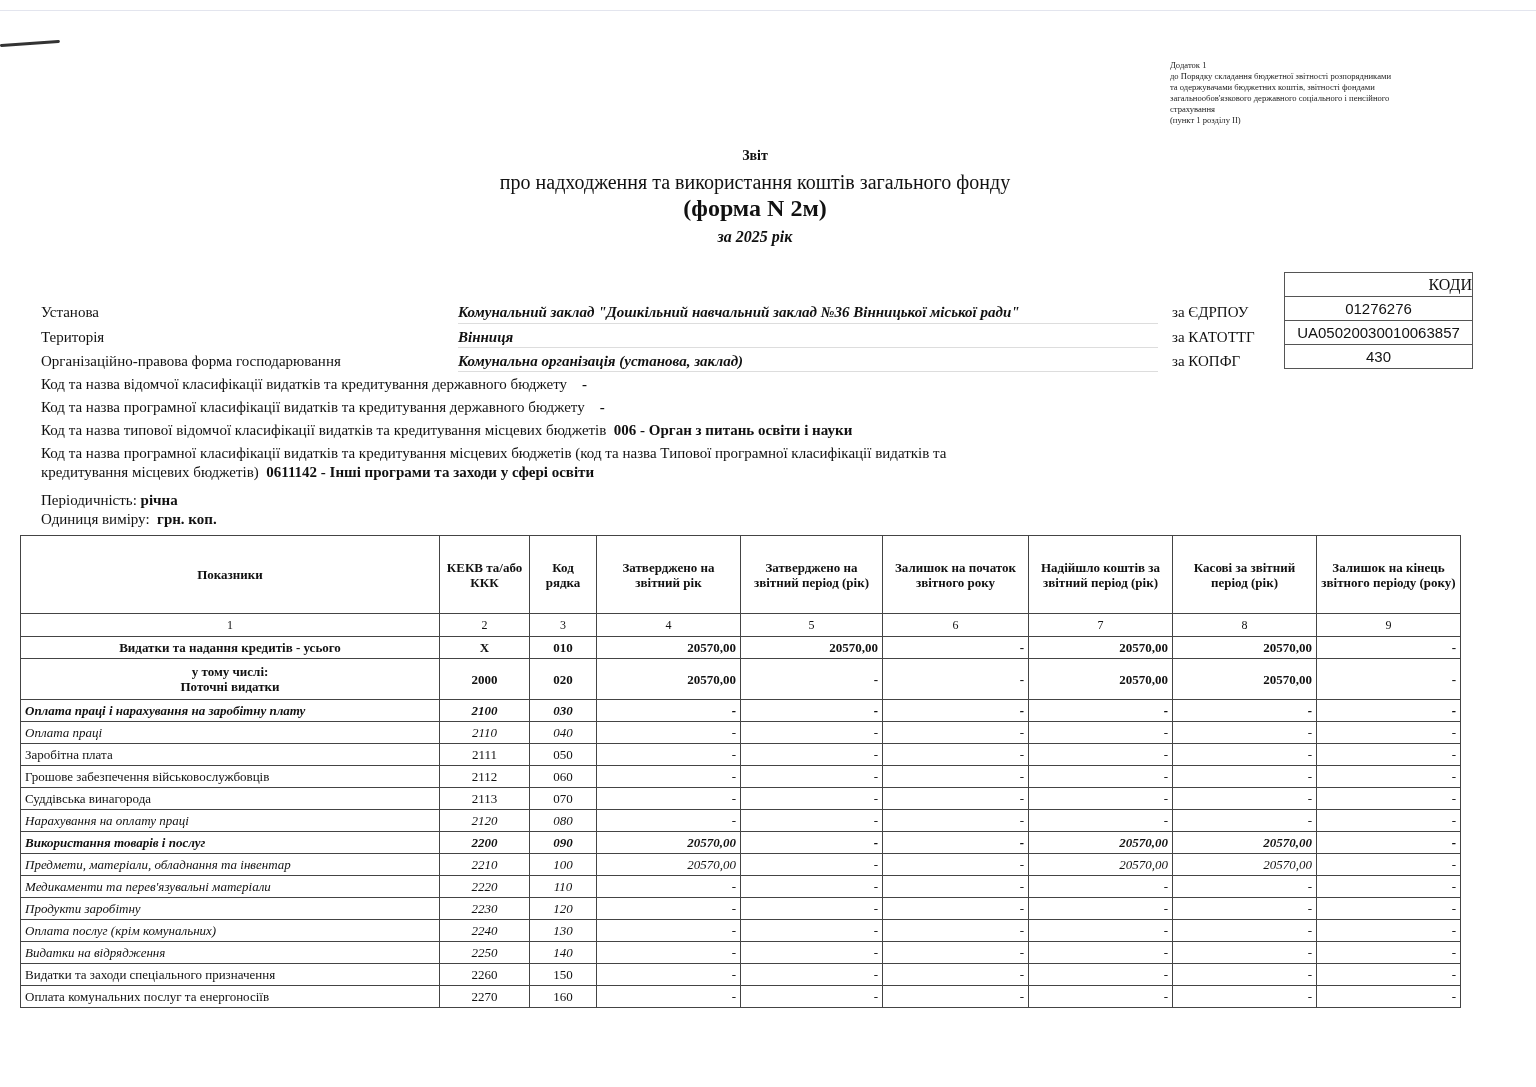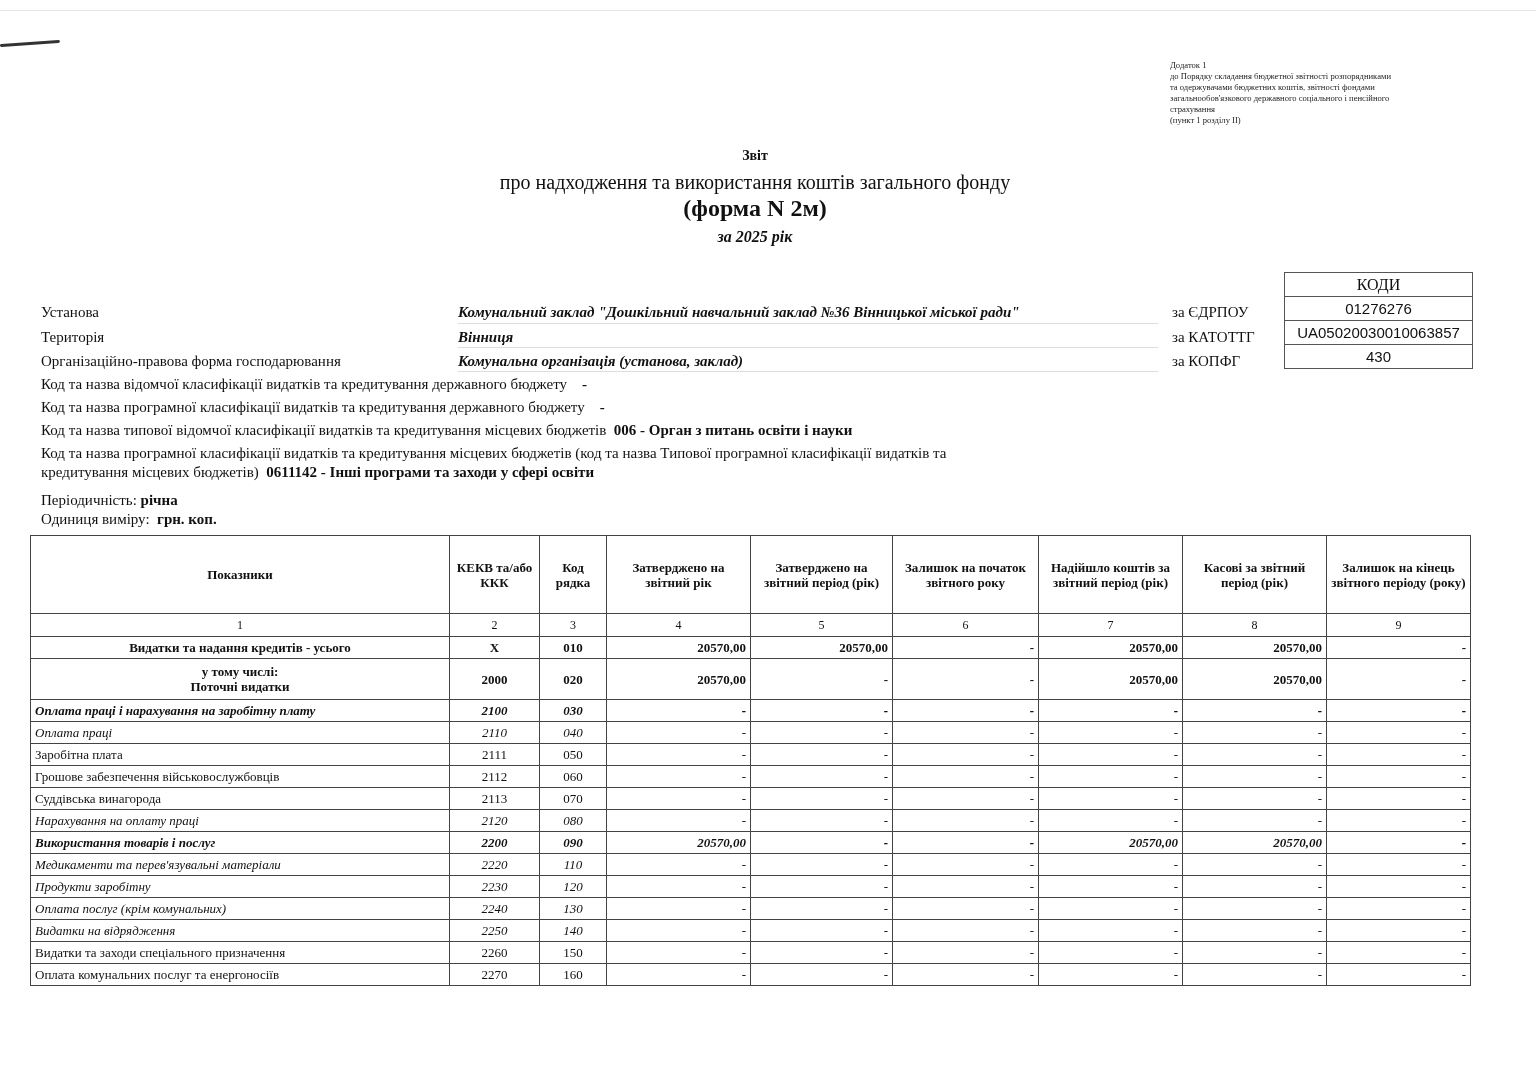--- a/index.html
+++ b/index.html
@@ -19,32 +19,32 @@
   .title-block .t1 { font-size: 14px; font-weight: bold; line-height: 26px; }
   .title-block .t2 { font-size: 20px; font-weight: normal; line-height: 26px; }
   .title-block .t3 { font-size: 24px; font-weight: bold; line-height: 26px; }
   .title-block .t4 { font-size: 16px; font-weight: bold; font-style: italic; line-height: 24px; margin-top: 4px; }
 
   .codes { position: absolute; left: 1284px; top: 272px; border-collapse: collapse; }
   .codes td {
     border: 1px solid #555; width: 187px; height: 23px; padding: 0;
     text-align: center; font-family: "Liberation Sans", "DejaVu Sans", sans-serif; font-size: 15px;
   }
-  .codes td.hdr { font-family: "Liberation Serif", serif; font-size: 16px; }
+  .codes td.hdr { font-family: "Liberation Serif", serif; font-size: 16px; text-align: right; }
 
   .info-row { position: absolute; left: 41px; font-size: 15px; line-height: 20px; white-space: nowrap; }
   .info-val { position: absolute; left: 458px; font-size: 15px; font-weight: bold; font-style: italic; line-height: 20px; white-space: nowrap; }
   .info-line { position: absolute; left: 458px; width: 700px; height: 1px; background: #ddd; }
   .code-label { position: absolute; left: 1172px; font-size: 15px; line-height: 20px; white-space: nowrap; }
 
   .cls-line { position: absolute; left: 41px; font-size: 15px; line-height: 19px; }
   .cls-line b { font-weight: bold; }
 
   table.main {
-    position: absolute; left: 30px; top: 535px; border-collapse: collapse;
+    position: absolute; left: 20px; top: 535px; border-collapse: collapse;
     font-size: 13px; table-layout: fixed;
   }
   table.main td, table.main th {
     border: 1px solid #444; padding: 0 4px; height: 21px; line-height: 15px;
   }
   table.main th { font-weight: bold; font-size: 13px; text-align: center; height: 77px; }
   table.main tr.num td { text-align: center; font-size: 12px; height: 22px; }
   table.main td.c { text-align: center; }
   table.main td.r { text-align: right; }
   table.main tr.bold td { font-weight: bold; }
@@ -267,20 +267,31 @@
       <td class="c">2200</td>
       <td class="c">090</td>
       <td class="r">20570,00</td>
       <td class="r">-</td>
       <td class="r">-</td>
       <td class="r">20570,00</td>
       <td class="r">20570,00</td>
       <td class="r">-</td>
     </tr>
     <tr class="it">
+      <td class="first">Предмети, матеріали, обладнання та інвентар</td>
+      <td class="c">2210</td>
+      <td class="c">100</td>
+      <td class="r">20570,00</td>
+      <td class="r">-</td>
+      <td class="r">-</td>
+      <td class="r">20570,00</td>
+      <td class="r">20570,00</td>
+      <td class="r">-</td>
+    </tr>
+    <tr class="it">
       <td class="first">Медикаменти та перев'язувальні матеріали</td>
       <td class="c">2220</td>
       <td class="c">110</td>
       <td class="r">-</td>
       <td class="r">-</td>
       <td class="r">-</td>
       <td class="r">-</td>
       <td class="r">-</td>
       <td class="r">-</td>
     </tr>

